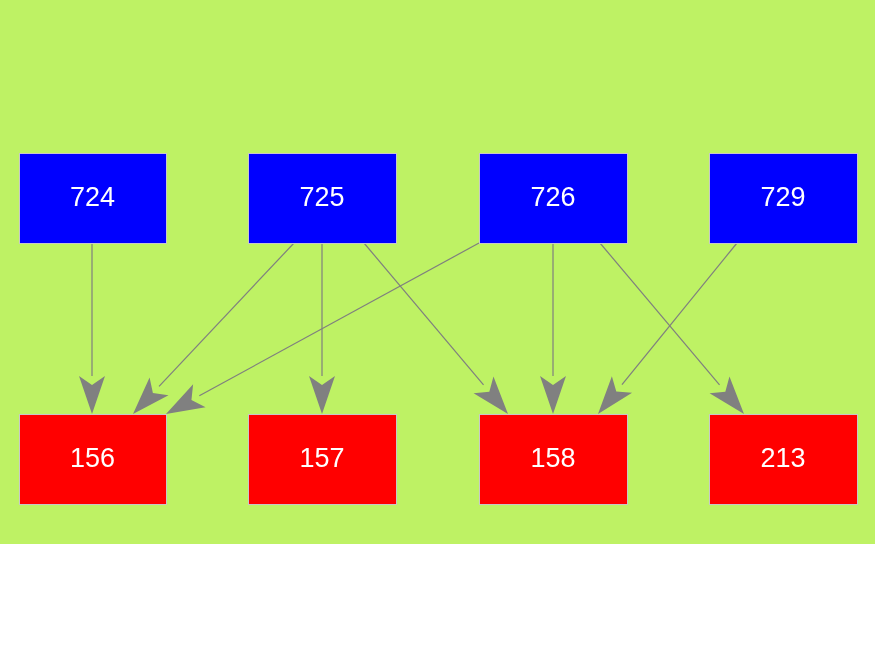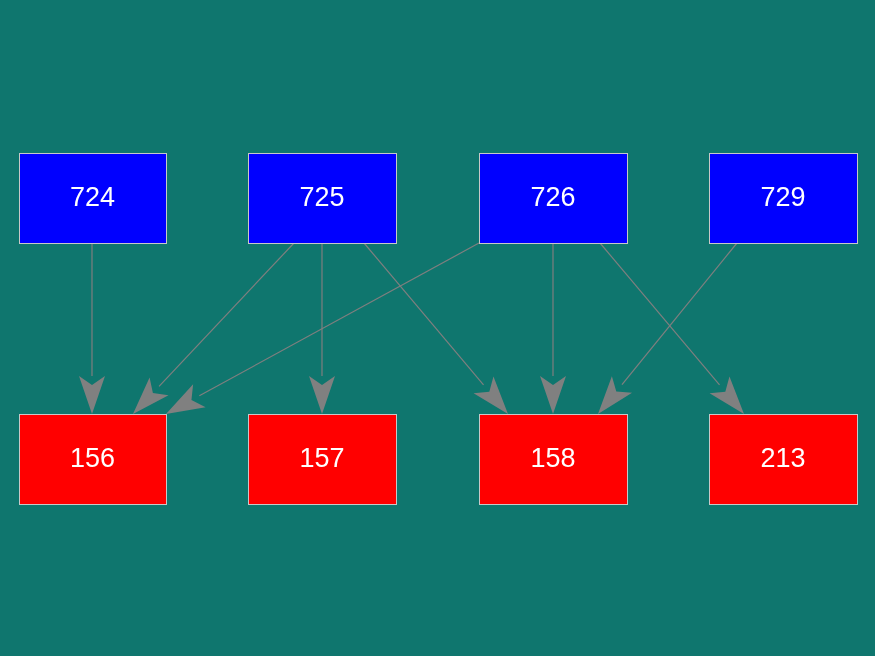--- a/index.html
+++ b/index.html
@@ -7,22 +7,22 @@
     margin: 0;
     padding: 0;
     background: #ffffff;
   }
   body {
     font-family: "Liberation Sans", sans-serif;
   }
   #stage {
     position: relative;
     width: 875px;
-    height: 656px;
-    background: #0f766e;
+    height: 544px;
+    background: #bef264;
     overflow: hidden;
   }
   #graph-svg {
     position: absolute;
     left: 0;
     top: 0;
     width: 875px;
     height: 656px;
   }
   .node-rect {

